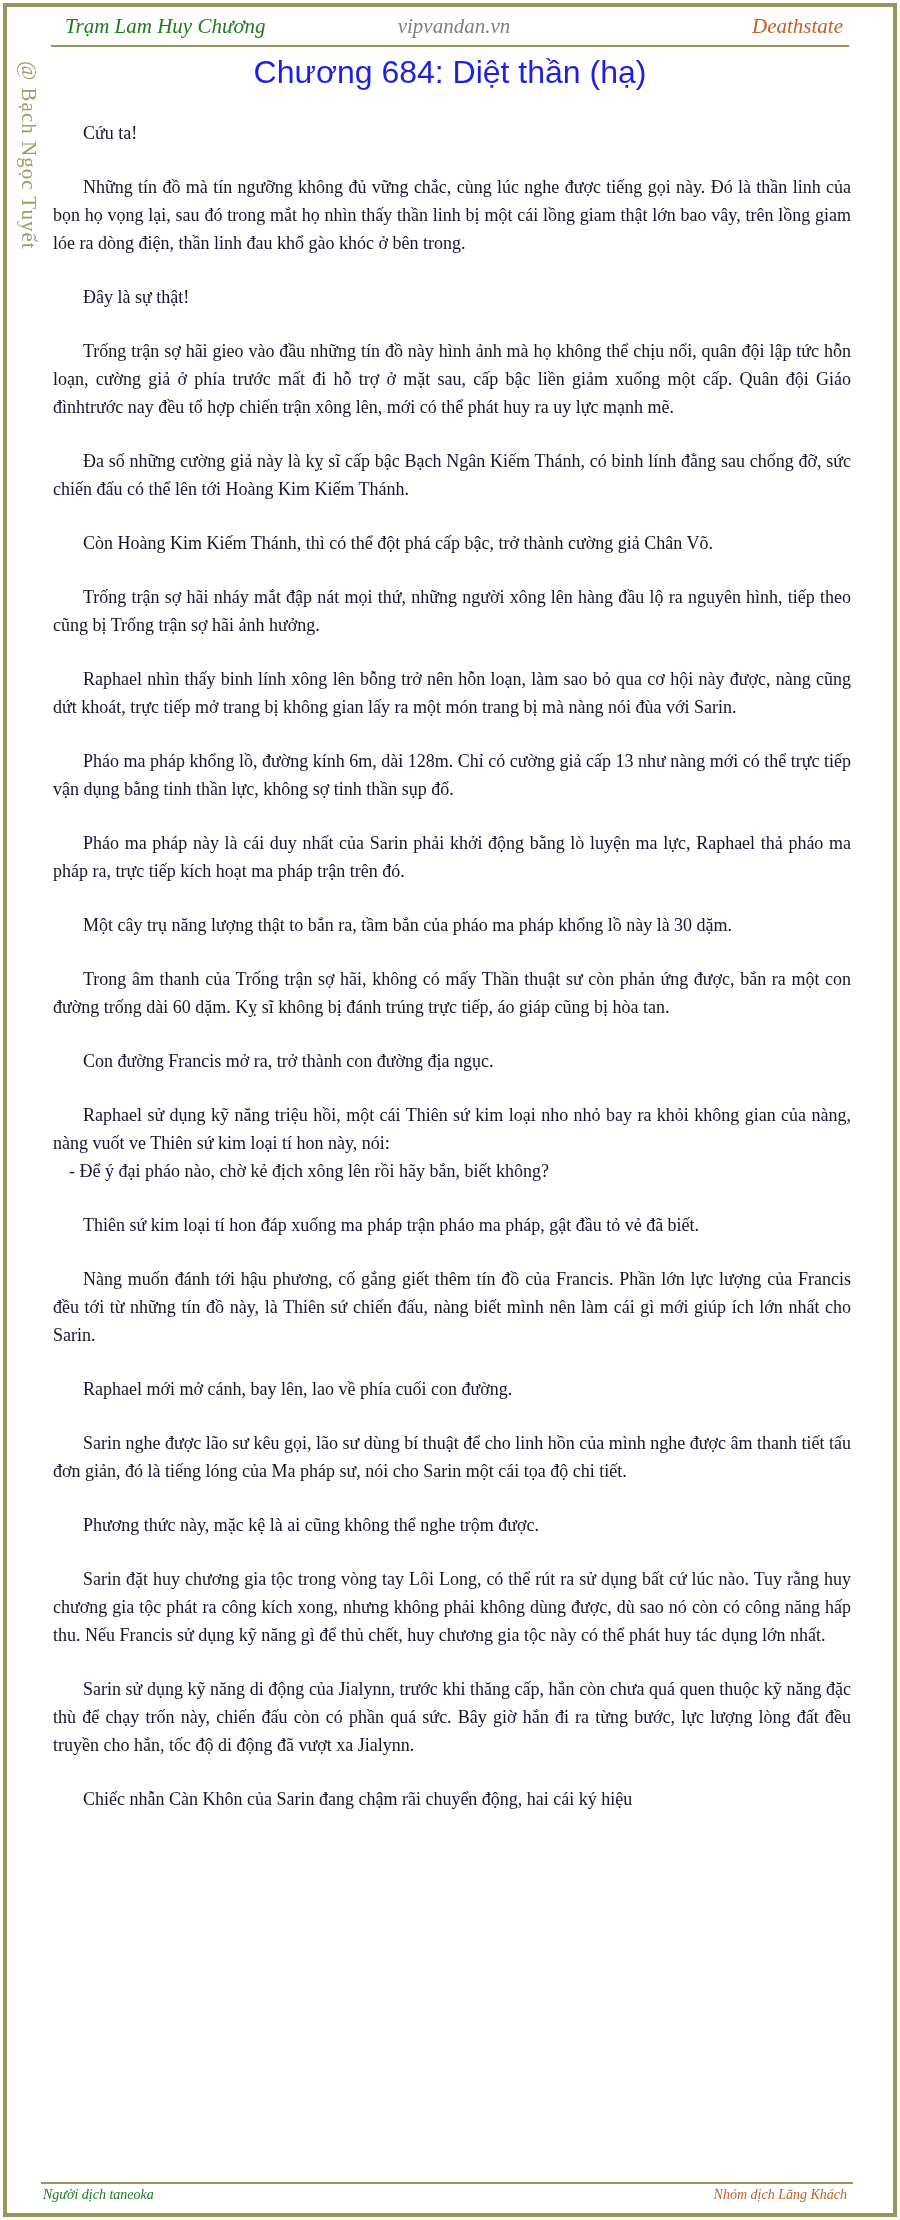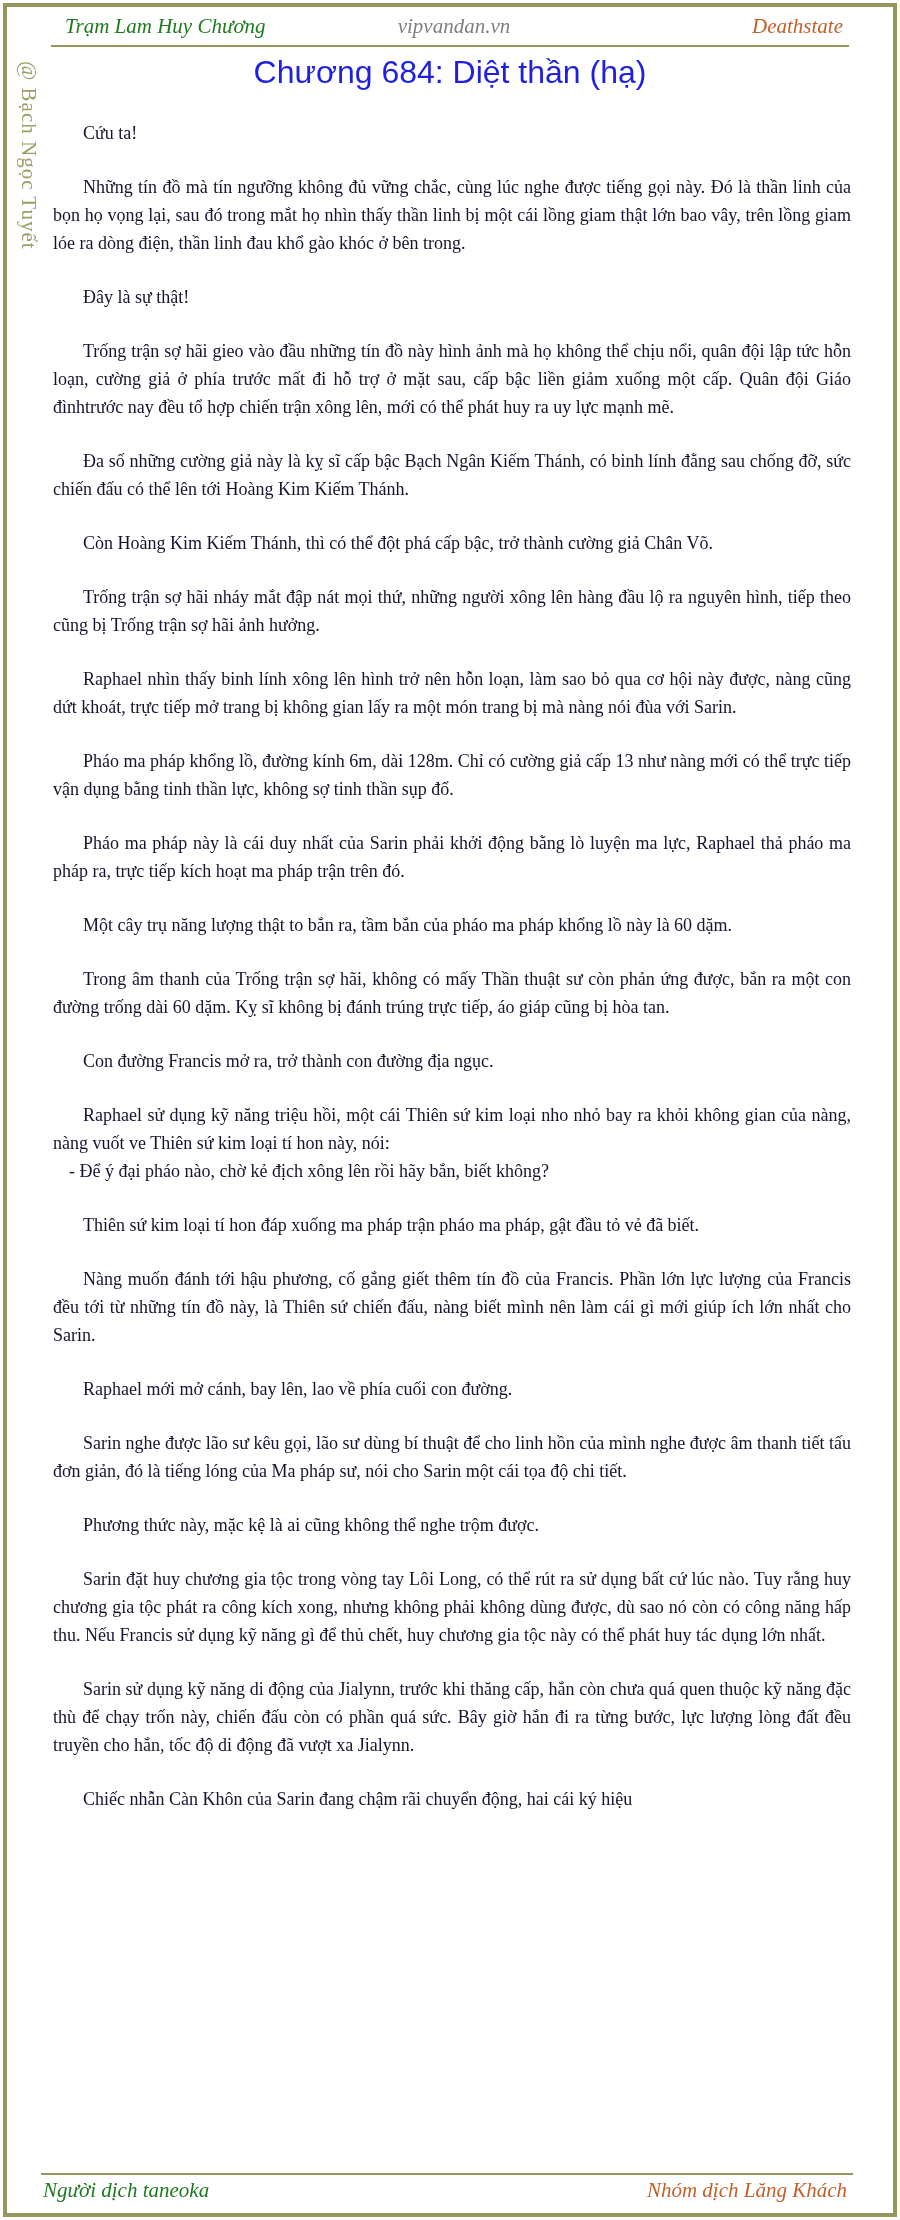--- a/index.html
+++ b/index.html
@@ -56,21 +56,21 @@
     text-align: justify;
     color: var(--body-text, #141430);
   }
   .para { margin: 26px 0 0 0; text-indent: 30px; }
   .dialogue { margin-top: 0; text-indent: 16px; }
 
   .page-footer { position: absolute; left: 34px; right: 40px; bottom: 10px; }
   .footer-row {
     display: flex; justify-content: space-between; align-items: baseline;
     padding: 3px 6px 0 2px;
-    font-style: italic; font-size: 21px;
+    font-style: italic; font-size: 14px;
   }
   .f-left  { color: var(--footer-green, #1e7a1e); }
   .f-right { color: var(--footer-orange, #c2602c); }
 </style>
 </head>
 <body>
 
 <div class="outer">
   <div class="page">
 
@@ -96,27 +96,27 @@
 
         <p class="para normal">Trống trận sợ hãi gieo vào đầu những tín đồ này hình ảnh mà họ không thể chịu nổi, quân đội lập tức hỗn loạn, cường giả ở phía trước mất đi hỗ trợ ở mặt sau, cấp bậc liền giảm xuống một cấp. Quân đội Giáo đìnhtrước nay đều tổ hợp chiến trận xông lên, mới có thể phát huy ra uy lực mạnh mẽ.</p>
 
         <p class="para normal">Đa số những cường giả này là kỵ sĩ cấp bậc Bạch Ngân Kiếm Thánh, có binh lính đằng sau chống đỡ, sức chiến đấu có thể lên tới Hoàng Kim Kiếm Thánh.</p>
 
         <p class="para normal">Còn Hoàng Kim Kiếm Thánh, thì có thể đột phá cấp bậc, trở thành cường giả Chân Võ.</p>
 
         <p class="para normal">Trống trận sợ hãi nháy mắt đập nát mọi thứ, những người xông lên hàng đầu lộ ra nguyên hình, tiếp theo cũng bị Trống trận sợ hãi ảnh hưởng.</p>
 
 
-        <p class="para normal">Raphael nhìn thấy binh lính xông lên hình trở nên hỗn loạn, làm sao bỏ qua cơ hội này được, nàng cũng dứt khoát, trực tiếp mở trang bị không gian lấy ra một món trang bị mà nàng nói đùa với Sarin.</p>
+        <p class="para normal">Raphael nhìn thấy binh lính xông lên bỗng trở nên hỗn loạn, làm sao bỏ qua cơ hội này được, nàng cũng dứt khoát, trực tiếp mở trang bị không gian lấy ra một món trang bị mà nàng nói đùa với Sarin.</p>
 
         <p class="para normal">Pháo ma pháp khổng lồ, đường kính 6m, dài 128m. Chỉ có cường giả cấp 13 như nàng mới có thể trực tiếp vận dụng bằng tinh thần lực, không sợ tinh thần sụp đổ.</p>
 
         <p class="para normal">Pháo ma pháp này là cái duy nhất của Sarin phải khởi động bằng lò luyện ma lực, Raphael thả pháo ma pháp ra, trực tiếp kích hoạt ma pháp trận trên đó.</p>
 
-        <p class="para normal">Một cây trụ năng lượng thật to bắn ra, tầm bắn của pháo ma pháp khổng lồ này là 60 dặm.</p>
+        <p class="para normal">Một cây trụ năng lượng thật to bắn ra, tầm bắn của pháo ma pháp khổng lồ này là 30 dặm.</p>
 
         <p class="para normal">Trong âm thanh của Trống trận sợ hãi, không có mấy Thần thuật sư còn phản ứng được, bắn ra một con đường trống dài 60 dặm. Kỵ sĩ không bị đánh trúng trực tiếp, áo giáp cũng bị hòa tan.</p>
 
         <p class="para normal">Con đường Francis mở ra, trở thành con đường địa ngục.</p>
 
         <p class="para normal">Raphael sử dụng kỹ năng triệu hồi, một cái Thiên sứ kim loại nho nhỏ bay ra khỏi không gian của nàng, nàng vuốt ve Thiên sứ kim loại tí hon này, nói:</p>
 
         <p class="para dialogue">- Để ý đại pháo nào, chờ kẻ địch xông lên rồi hãy bắn, biết không?</p>
 
         <p class="para normal">Thiên sứ kim loại tí hon đáp xuống ma pháp trận pháo ma pháp, gật đầu tỏ vẻ đã biết.</p>

